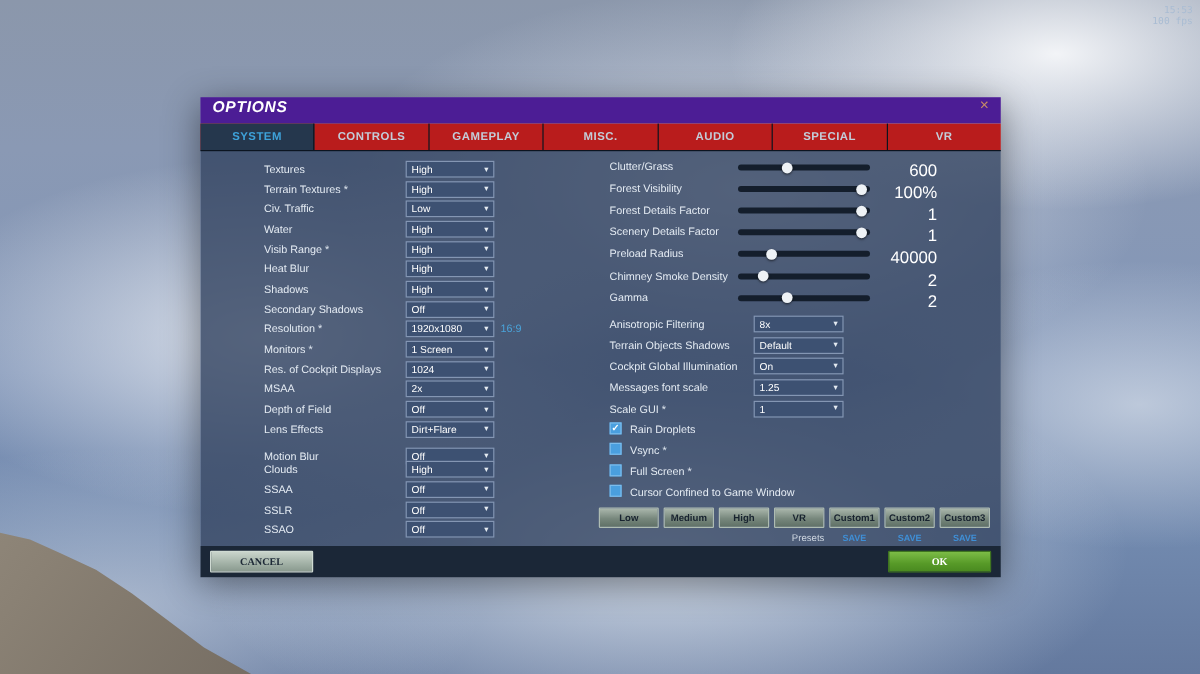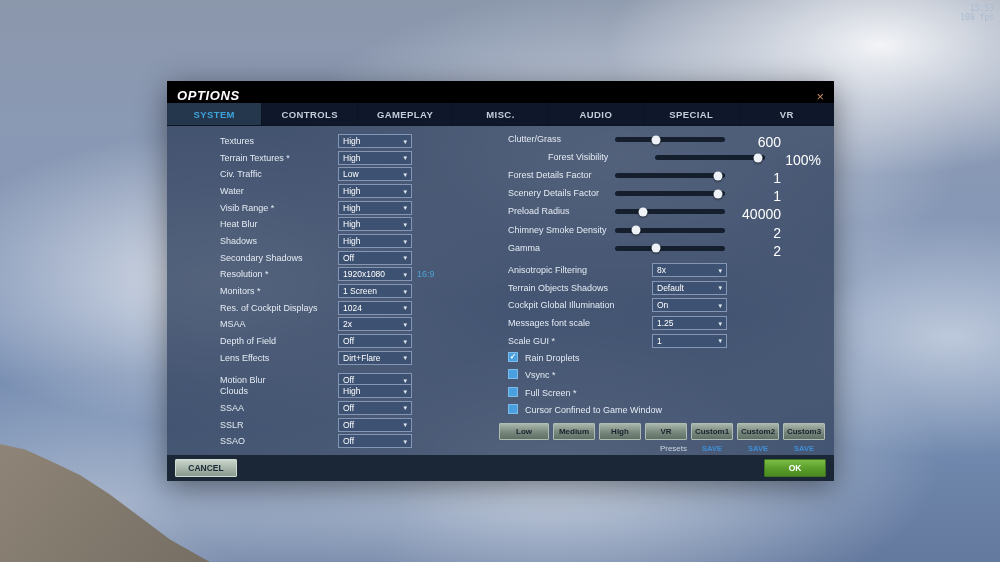--- a/index.html
+++ b/index.html
@@ -20,42 +20,42 @@
     clip-path:polygon(0% 79%,2.5% 80%,5% 82%,8% 84.5%,11% 88%,14% 92%,17% 96%,20% 99%,21% 100%,0% 100%);
     background:linear-gradient(128deg,#a59d8f 0%,#8a8174 28%,#6b635a 55%,#4c4741 78%,#37342f 100%);}
 
   
   .hud{position:absolute;top:4px;right:6px;text-align:right;color:#a9bcd3;
        font-family:"DejaVu Sans Mono",monospace;font-size:8px;line-height:9px;}
 
   
   .panel{position:absolute;left:167px;top:81px;width:667px;height:400px;
          box-shadow:0 6px 28px rgba(0,0,0,.45);}
-  .titlebar{height:22px;background:#000000;display:flex;align-items:flex-end;padding:0 10px;box-sizing:border-box;}
+  .titlebar{height:22px;background:#4c1d95;display:flex;align-items:flex-start;padding:0 10px;box-sizing:border-box;}
   .title{color:#fff;font-weight:bold;font-style:italic;font-size:13px;letter-spacing:.6px;}
   .close{margin-left:auto;color:#c78c66;font-size:13px;line-height:1;cursor:pointer;}
-  .tabs{height:22px;display:flex;background:#0f172a;}
+  .tabs{height:22px;display:flex;background:#b91c1c;}
   .tab{flex:1;display:flex;align-items:center;justify-content:center;color:#c3cdd9;
        font-size:9.5px;font-weight:bold;letter-spacing:.4px;border-right:1px solid #0c141f;cursor:pointer;}
   .tab:last-child{border-right:none;}
   .tab.active{background:#25374d;color:#3ea2da;}
   .content{position:absolute;top:44px;left:0;right:0;bottom:26px;
            background:rgba(47,64,94,.78);border-top:1px solid #0b1420;}
 
   
   .setrow,.sliderrow,.checkrow{position:absolute;left:0;width:100%;height:16px;}
   .setlabel{position:absolute;left:53px;top:2px;font-size:9px;color:#e4ebf3;white-space:nowrap;}
   .select{position:absolute;left:171px;top:0;width:74px;height:14px;background:#3d5172;
           border:1px solid #8496b3;display:flex;align-items:center;padding:0 4px;
           box-sizing:border-box;cursor:pointer;}
   .selval{font-size:8.5px;color:#fff;white-space:nowrap;}
   .caret{margin-left:auto;color:#e4eaf1;font-size:7px;line-height:1;}
   .note{position:absolute;left:250px;top:2px;font-size:9px;color:#4aa3d9;}
   .setrow.right .setlabel{left:341px;}
-  .setrow.right .select{left:485px;width:75px;gap:20px;}
+  .setrow.right .select{left:461px;width:75px;gap:20px;}
 
   .sliderrow .setlabel{left:341px;}
   .track{position:absolute;left:448px;top:5px;width:110px;height:5px;background:#141e2c;
          border-radius:3px;cursor:pointer;}
   .thumb{position:absolute;top:50%;width:9px;height:9px;background:#eef2f6;border-radius:50%;
          transform:translate(-50%,-50%);box-shadow:0 1px 2px rgba(0,0,0,.55);cursor:pointer;}
   .sliderval{position:absolute;right:53px;top:2px;font-size:14px;color:#fff;}
 
   .checkbox{position:absolute;left:341px;top:1px;width:10px;height:10px;background:#4a9fdf;
             border:1px solid #7cbceb;box-sizing:border-box;display:flex;align-items:center;
@@ -67,21 +67,21 @@
   .pbtn{height:17px;border:1px solid #aebcb2;border-radius:1px;padding:0;cursor:pointer;
         background:linear-gradient(180deg,#a9b6ab,#77877c 55%,#5f7066);
         color:#18232f;font-weight:bold;font-size:8px;font-family:inherit;}
   .presetcaps{position:absolute;left:332px;top:318px;display:flex;gap:4px;}
   .capcell{font-size:8px;text-align:center;}
   .cap-presets{color:#ccd5df;width:188px;text-align:right;}
   .cap-save{color:#3f8fd6;width:42px;font-weight:bold;font-size:7.5px;cursor:pointer;}
 
   .footer{position:absolute;left:0;right:0;bottom:0;height:26px;background:#1b2737;
           display:flex;align-items:center;}
-  .btn{height:18px;width:62px;font-size:8.5px;font-weight:bold;font-family:Liberation Sans, sans-serif;
+  .btn{height:18px;width:86px;font-size:8.5px;font-weight:bold;font-family:Liberation Serif, serif;
        border-radius:1px;cursor:pointer;}
   .btn.cancel{margin-left:8px;border:1px solid #cfdad2;color:#1d2936;
        background:linear-gradient(180deg,#c9d4cb,#a2b1a6 60%,#8a9a8f);}
   .btn.ok{margin-left:auto;margin-right:8px;border:1px solid #3f7420;color:#fff;
        background:linear-gradient(180deg,#7cbc46,#579a28 60%,#4a8a20);}
 </style>
 </head>
 <body>
 
 <div class="sky"></div>
@@ -276,21 +276,21 @@
   </div>
       </div>
     <div id="sliders">
         <div class="sliderrow" style="top: 6px;">
     <span class="setlabel">Clutter/Grass</span>
     <span class="track">
       <span class="thumb" style="left: 37%;"></span>
     </span>
     <span class="sliderval">600</span>
   </div>
-        <div class="sliderrow" style="top: 24.1px; margin-left: 40px;">
+        <div class="sliderrow" style="top: 24.1px;">
     <span class="setlabel">Forest Visibility</span>
     <span class="track">
       <span class="thumb" style="left: 94%;"></span>
     </span>
     <span class="sliderval">100%</span>
   </div>
         <div class="sliderrow" style="top: 42.2px;">
     <span class="setlabel">Forest Details Factor</span>
     <span class="track">
       <span class="thumb" style="left: 94%;"></span>

